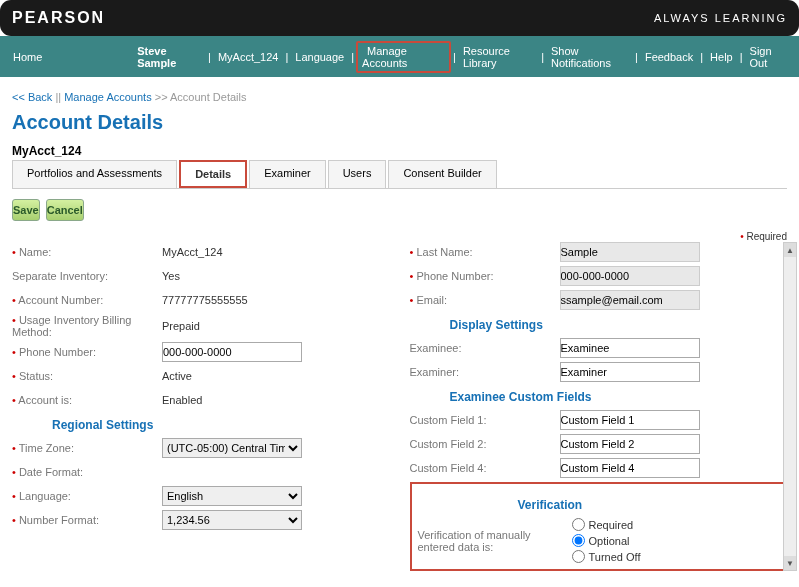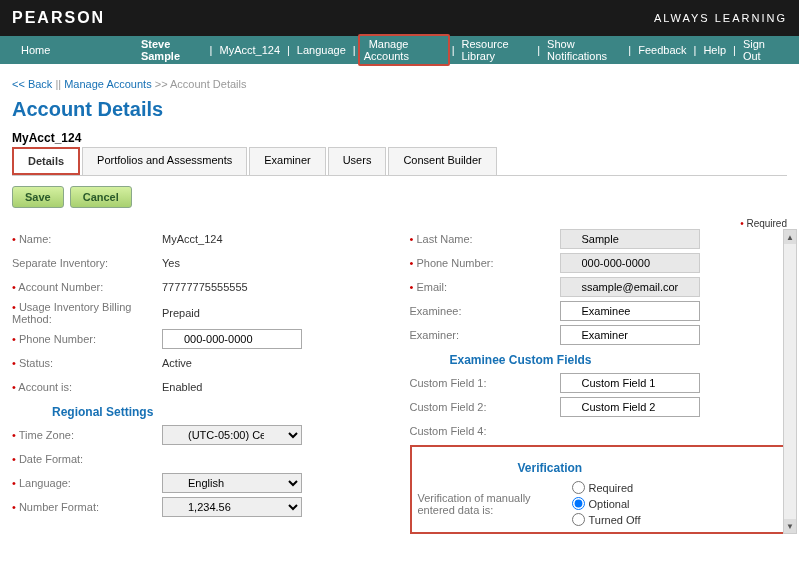--- a/index.html
+++ b/index.html
@@ -1,45 +1,45 @@
 <!DOCTYPE html>
 <html><head>
 <meta charset="utf-8">
 <style>
 * { box-sizing: border-box; margin: 0; padding: 0; }
 body { font-family: Arial, sans-serif; font-size: 11px; background: #fff; width: 799px; }
-.topbar { background: #1a1a1a; color: #fff; display: flex; justify-content: space-between; align-items: center; padding: 18px 12px; height: 33px; }
+.topbar { background: #1a1a1a; color: #fff; display: flex; justify-content: space-between; align-items: center; padding: 18px 12px; height: 33px; border-radius: 11px; }
 .brand { font-size: 16px; letter-spacing: 2px; font-weight: bold; }
 .tagline { font-size: 11px; letter-spacing: 2px; text-align: right; }
-.navbar { background: #3b8585; color: #fff; display: flex; align-items: center; padding: 6px 16px; font-size: 11px; height: 28px; }
+.navbar { background: #3b8585; color: #fff; display: flex; align-items: center; padding: 6px 8px; font-size: 11px; height: 41px; }
 .navbar .home { width: 140px; }
 .navbar .user { font-weight: bold; margin-right: 8px; }
 .navbar a { color: #fff; text-decoration: none; margin: 0 5px; font-size: 11px; }
 .navbar .sep { color: #fff; margin: 0 2px; }
 .nav-highlight { border: 2px solid #c94a3b; padding: 2px 4px; border-radius: 2px; }
 .content { padding: 8px 12px; }
 .breadcrumb { font-size: 11px; color: #999; margin: 6px 0 8px 0; }
 .breadcrumb a { color: #1771b5; text-decoration: none; }
 .page-title { color: #1771b5; font-size: 20px; font-weight: bold; margin-bottom: 10px; }
 .acct-name { font-weight: bold; font-size: 12px; margin-bottom: 2px; }
 .tabs { display: flex; border-bottom: 1px solid #ccc; }
 .tab { padding: 6px 14px; border: 1px solid #ccc; border-bottom: none; background: #f5f5f5; margin-right: 2px; cursor: pointer; font-size: 11px; }
 .tab.active { background: #fff; border: 2px solid #c94a3b; font-weight: bold; color: #333; }
 .buttons { margin: 10px 0; display: flex; gap: 6px; }
-.btn { padding: 4px 12px; border: 1px solid #8aa88a; background: linear-gradient(#d4f0a0, #a8d070); border-radius: 3px; cursor: pointer; font-size: 11px; font-weight: bold; color: #2a5a2a; }
+.btn { padding: 4px 0; border: 1px solid #8aa88a; background: linear-gradient(#d4f0a0, #a8d070); border-radius: 3px; cursor: pointer; font-size: 11px; font-weight: bold; color: #2a5a2a; }
 .req-note { text-align: right; color: #333; font-size: 10px; }
 .req-note::before { content: "• "; color: #c00; }
 .form-area { display: flex; gap: 20px; position: relative; }
 .col { flex: 1; }
 .row { display: flex; align-items: center; margin-bottom: 4px; min-height: 20px; }
 .lbl { width: 150px; text-align: left; color: #777; font-size: 11px; padding-right: 6px; }
 .lbl.req::before { content: "• "; color: #c00; }
 .val { color: #333; font-size: 11px; }
 .section-hdr { color: #1771b5; font-weight: bold; font-size: 12px; margin: 8px 0 6px 0; padding-left: 40px; }
-input[type=text], select { font-size: 11px; padding: 2px 21px; border: 1px solid #aaa; width: 140px; height: 20px; }
+input[type=text], select { font-size: 11px; padding: 2px 0; border: 1px solid #aaa; width: 140px; height: 20px; }
 input[type=text].ro { background: #e8e8e8; border: 1px solid #ccc; }
 .ver-box { border: 2px solid #c94a3b; padding: 6px; margin-top: 4px; }
 .radio-row { display: flex; align-items: center; }
 .radio-group { display: flex; flex-direction: column; gap: 3px; margin-left: 4px; }
 .radio-item { display: flex; align-items: center; gap: 4px; font-size: 11px; color: #333; }
 .scroll-track { position: absolute; right: -10px; top: 0; bottom: 0; width: 14px; background: #eee; border: 1px solid #ccc; }
 .scroll-up, .scroll-down { height: 14px; background: #ddd; display: flex; align-items: center; justify-content: center; font-size: 8px; color: #555; }
 .scroll-down { position: absolute; bottom: 0; left: 0; right: 0; }
 </style>
 </head>
@@ -81,22 +81,22 @@
     <span>  </span>
     <span>&gt;&gt;</span>
     <span>  </span>
     <span>Account Details</span>
   </div>
 
   <div class="page-title">Account Details</div>
   <div class="acct-name">MyAcct_124</div>
 
   <div class="tabs">
+    <div class="tab">Portfolios and Assessments</div>
     <div class="tab active">Details</div>
-    <div class="tab">Portfolios and Assessments</div>
     <div class="tab">Examiner</div>
     <div class="tab">Users</div>
     <div class="tab">Consent Builder</div>
   </div>
 
   <div class="buttons">
     <button class="btn">Save</button>
     <button class="btn">Cancel</button>
   </div>
 
@@ -158,40 +158,42 @@
         </div>
       <div class="row">
           <span class="lbl req">Phone Number:</span>
           <input type="text" class="ro" value="000-000-0000" style="">
         </div>
       <div class="row">
           <span class="lbl req">Email:</span>
           <input type="text" class="ro" value="ssample@email.com" style="">
         </div>
 
+      <div class="section-hdr">Display Settings</div>
       <div class="row">
           <span class="lbl">Examinee:</span>
           <input type="text" value="Examinee" style="">
         </div>
       <div class="row">
           <span class="lbl">Examiner:</span>
           <input type="text" value="Examiner" style="">
         </div>
 
       <div class="section-hdr">Examinee Custom Fields</div>
       <div class="row">
           <span class="lbl">Custom Field 1:</span>
           <input type="text" value="Custom Field 1" style="">
         </div>
       <div class="row">
           <span class="lbl">Custom Field 2:</span>
           <input type="text" value="Custom Field 2" style="">
         </div>
       <div class="row">
           <span class="lbl">Custom Field 4:</span>
+          <input type="text" value="Custom Field 4" style="">
         </div>
 
       <div class="ver-box">
         <div class="section-hdr" style="padding-left:100px;">Verification</div>
         <div class="radio-row">
           <span class="lbl" style="width:150px;">Verification of manually entered data is:</span>
           <div class="radio-group">
             <label class="radio-item">
                 <input type="radio" name="ver" style="">
                 <span>Required</span>

